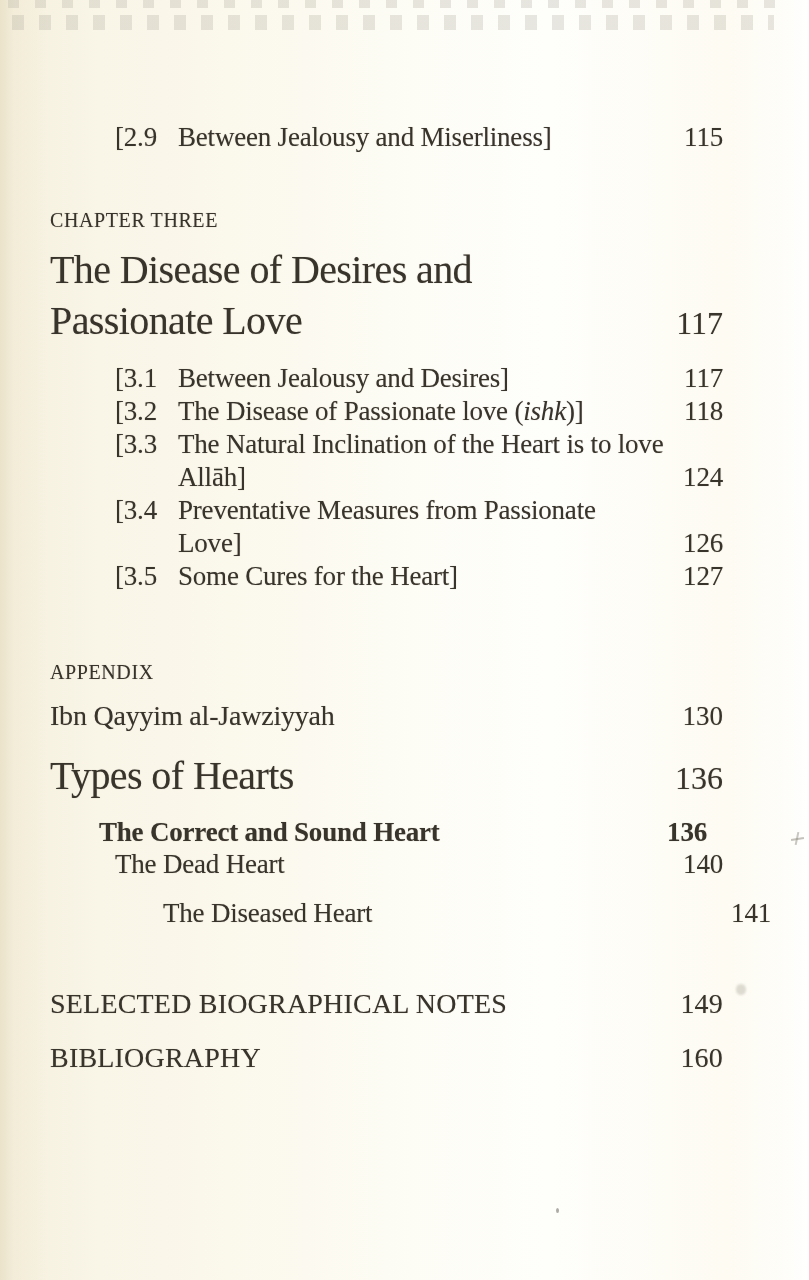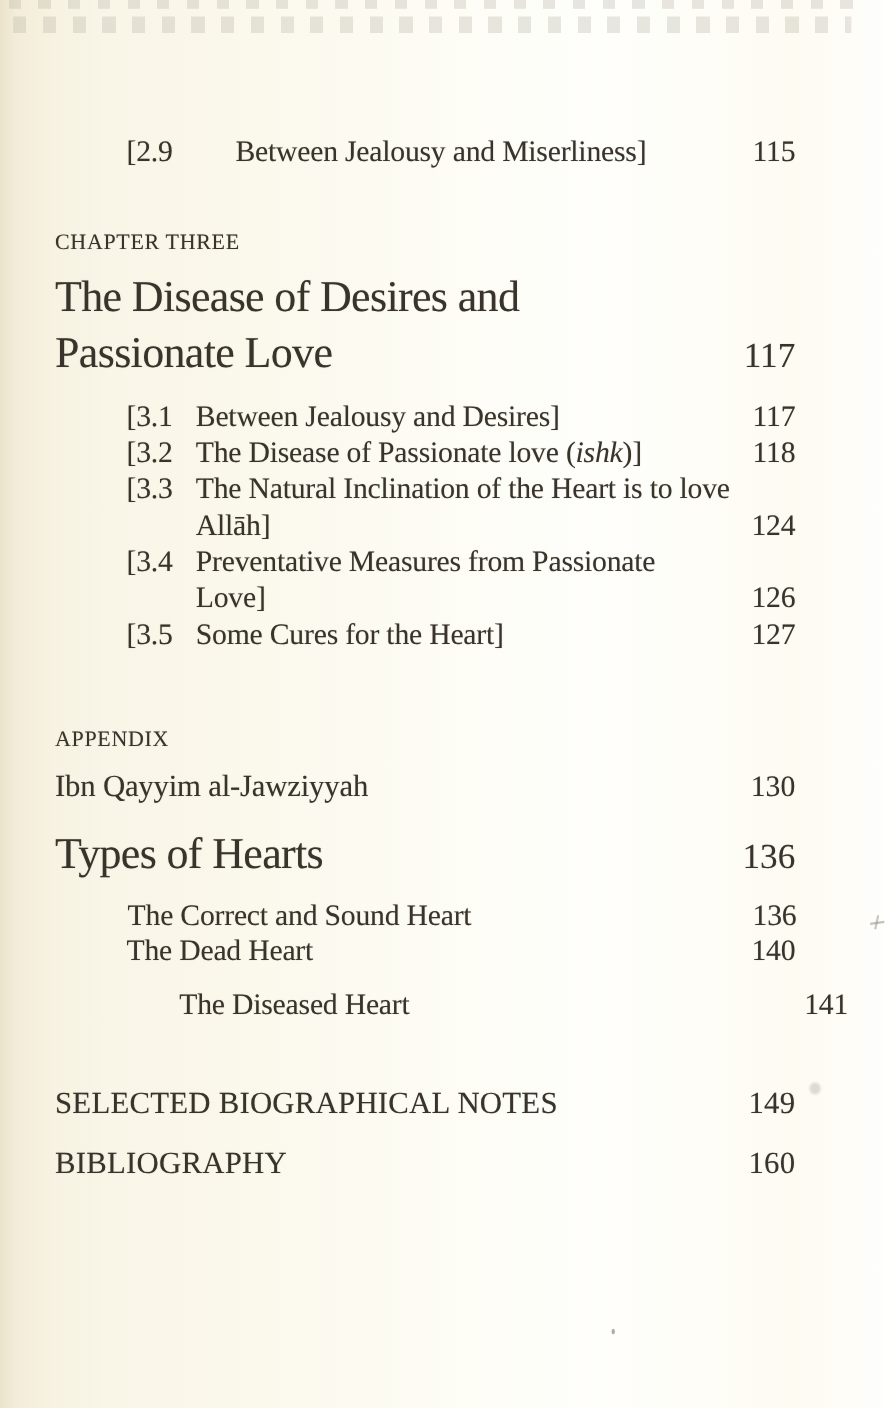--- a/index.html
+++ b/index.html
@@ -55,21 +55,21 @@
       background: rgba(120,116,106,0.6); border-radius: 50%; }
 </style>
 </head>
 <body>
 
 <div class="page">
 
   <div class="film-row1"></div>
   <div class="film-row2"></div>
 
-  <div class="row item txt" style="left:115px; top:122px; width:608px;gap:36px;">
+  <div class="row item txt" style="left:115px; top:122px; width:608px;">
     <span class="numcol">[2.9</span>
     <span class="fill">Between Jealousy and Miserliness]</span>
     <span class="pg">115</span>
   </div>
 
   <div class="row capssm txt" style="left:50px; top:209px;">
     <span>CHAPTER THREE</span>
   </div>
   <div class="row title txt" style="left:50px; top:246px;">
     <span>The Disease of Desires and</span>
@@ -120,21 +120,21 @@
   </div>
   <div class="row txt" style="left:50px; top:700px; width:673px;">
     <span class="fill author">Ibn Qayyim al-Jawziyyah</span>
     <span class="pg authpg">130</span>
   </div>
   <div class="row txt" style="left:50px; top:752px; width:673px;">
     <span class="fill title">Types of Hearts</span>
     <span class="pg bigpg">136</span>
   </div>
 
-  <div class="row item txt" style="left:116px; top:817px; width:608px;">
+  <div class="row item txt" style="left:99px; top:817px; width:608px;font-weight:bold;">
     <span class="fill">The Correct and Sound Heart</span>
     <span class="pg">136</span>
   </div>
   <div class="row item txt" style="left:115px; top:849px; width:608px;">
     <span class="fill">The Dead Heart</span>
     <span class="pg">140</span>
   </div>
   <div class="row item txt" style="left:115px; top:898px; width:608px;margin-left:48px;">
     <span class="fill">The Diseased Heart</span>
     <span class="pg">141</span>

